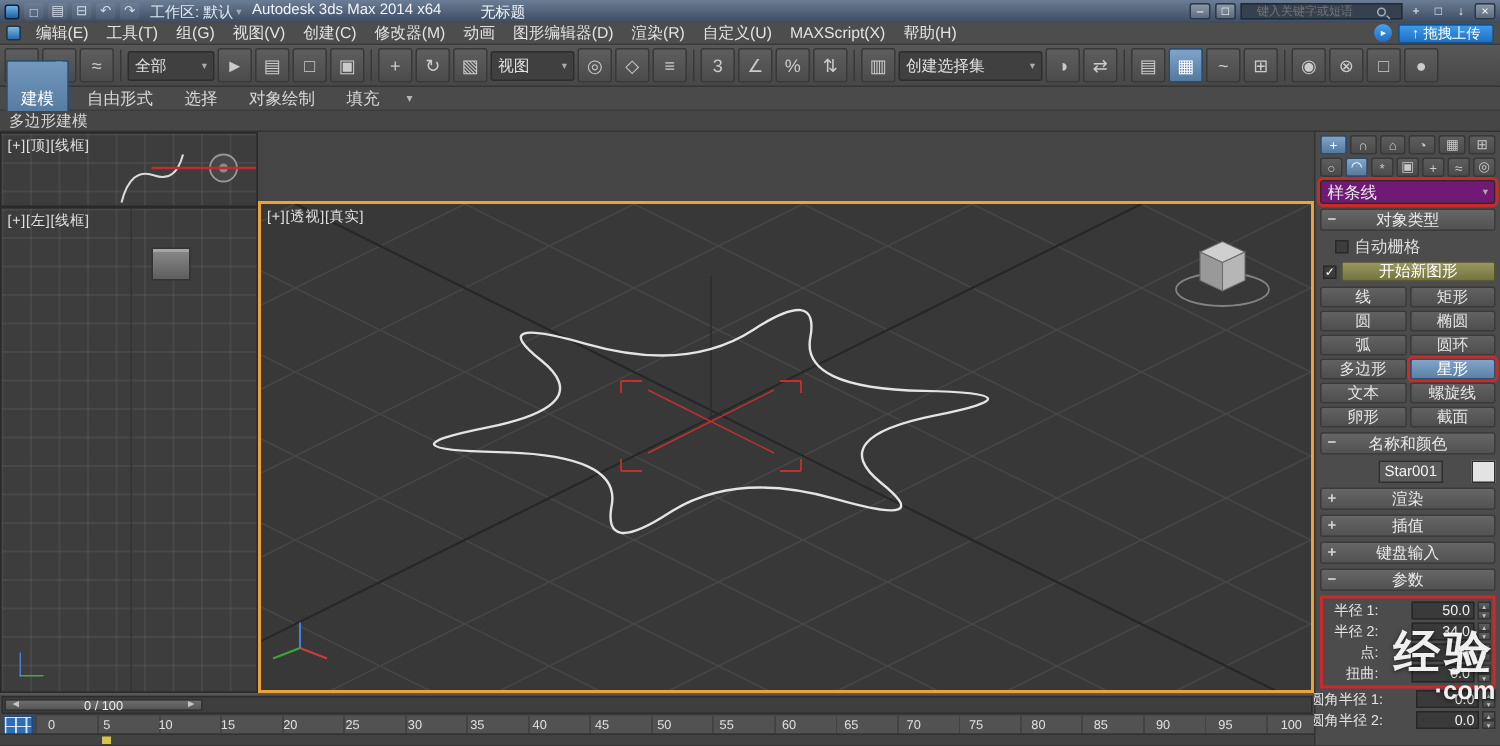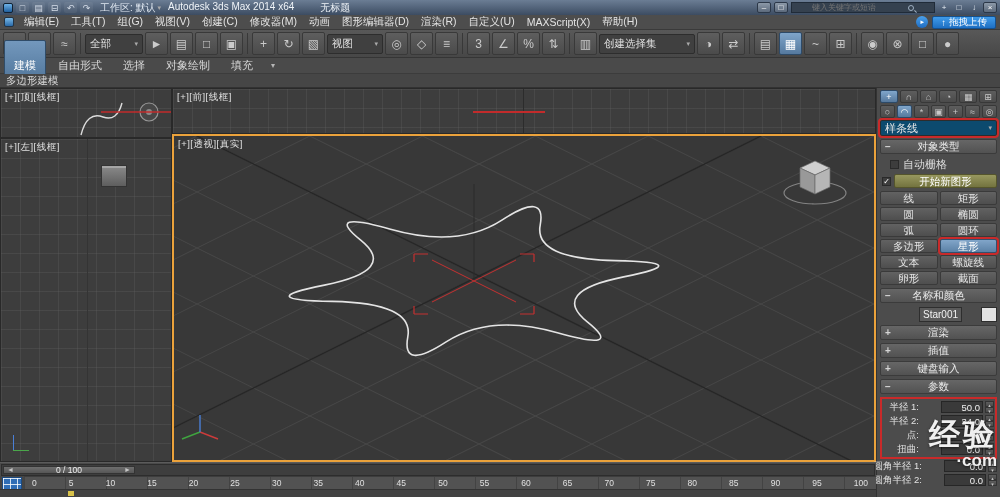--- a/index.html
+++ b/index.html
@@ -6,21 +6,21 @@
   body{background:#1a1a1a;}
   #app{position:relative;width:1000px;height:497px;background:#454545;overflow:hidden;color:#ddd;font-size:11px;-webkit-user-select:none;}
 
   
   .titlebar{position:absolute;left:0;top:0;right:0;height:15px;background:linear-gradient(#6b7d94,#3c4c62);display:flex;align-items:center;color:#e9eef5;font-size:10px;padding:0 3px;gap:3px;}
   .applogo{width:10px;height:10px;background:linear-gradient(#6fb3e8,#1f5f9e);border:1px solid #123;border-radius:2px;}
   .qai{width:13px;height:11px;display:flex;align-items:center;justify-content:center;color:#d5dde8;font-size:9px;background:rgba(255,255,255,.06);border-radius:2px;}
   .ws{display:flex;align-items:center;gap:2px;padding:0 4px;color:#dfe7f0;}
   .tb-title{flex:1;text-align:center;display:flex;gap:26px;color:#f0f4f8;}
   .winbtn{width:14px;height:11px;background:linear-gradient(#8c99a8,#5c6a7c);border:1px solid #2c3848;color:#fff;font-size:8px;display:flex;align-items:center;justify-content:center;border-radius:2px;}
-  .search-box{display:flex;align-items:center;background:#35414f;border:1px solid #202b38;height:11px;padding:0 20px;gap:18px;}
+  .search-box{display:flex;align-items:center;background:#35414f;border:1px solid #202b38;height:11px;padding:0 10px;gap:2px;}
   .search-box input{width:78px;border:0;background:transparent;color:#9fb0c2;font-size:8px;outline:none;}
   .mag{width:6px;height:6px;border:1px solid #9fb0c2;border-radius:50%;position:relative;}
   .mag::after{content:"";position:absolute;left:5px;top:5px;width:3px;height:1px;background:#9fb0c2;transform:rotate(45deg);}
   .ovi{width:12px;height:11px;display:flex;align-items:center;justify-content:center;color:#e8eef5;font-size:8px;}
 
   
   .menubar{position:absolute;left:0;top:15px;right:0;height:15px;background:#4d4d4d;border-bottom:1px solid #3a3a3a;display:flex;align-items:center;font-size:10.5px;color:#e3e3e3;padding-left:2px;}
   .menulogo{width:10px;height:10px;background:linear-gradient(#79b9e8,#2a6aa8);border-radius:2px;margin:0 4px 0 2px;border:1px solid #234;}
   .mi{padding:0 6px;height:15px;display:flex;align-items:center;white-space:nowrap;}
   .menu-right{margin-left:auto;display:flex;align-items:center;gap:4px;padding-right:4px;}
@@ -62,21 +62,21 @@
   .redline{position:absolute;height:2px;background:#c22b2b;}
   .vline{position:absolute;width:1px;background:#2c2c2c;}
   .minicube{position:absolute;width:26px;height:22px;background:linear-gradient(#8a8a8a,#5e5e5e);border:1px solid #333;box-shadow:inset 0 2px 0 #a5a5a5;}
   .lv-ax{position:absolute;}
 
   
   .cmdpanel{position:absolute;right:0;top:88px;width:124px;bottom:0;background:#4c4c4c;border-left:1px solid #333;padding:2px 3px 0 3px;}
   .cp-tabs{display:flex;gap:2px;margin-bottom:2px;}
   .cpt{flex:1;height:13px;display:flex;align-items:center;justify-content:center;font-size:9px;color:#c9c9c9;background:linear-gradient(#5d5d5d,#4b4b4b);border:1px solid #383838;border-radius:2px;}
   .cpt.on{background:linear-gradient(#80a6cb,#56799d);color:#fff;border-color:#2d4a68;}
-  .cp-dd{height:16px;background:#0c4a6e;border:1px solid #2c2c2c;border-radius:2px;display:flex;align-items:center;justify-content:space-between;padding:0 4px;color:#e8e8e8;}
+  .cp-dd{height:16px;background:#701a75;border:1px solid #2c2c2c;border-radius:2px;display:flex;align-items:center;justify-content:space-between;padding:0 4px;color:#e8e8e8;}
   .ann{outline:2px solid #c92a2a;}
   .ro{position:relative;height:15px;margin-top:3px;background:linear-gradient(#666,#525252);border:1px solid #3b3b3b;border-radius:2px;display:flex;align-items:center;justify-content:center;color:#eaeaea;font-size:10.5px;}
   .ro .pm{position:absolute;left:4px;top:1px;font-size:10px;color:#d5d5d5;font-weight:bold;}
   .cbrow{display:flex;align-items:center;gap:4px;height:14px;margin-top:3px;padding-left:10px;}
   .cb{width:9px;height:9px;background:#3d3d3d;border:1px solid #2a2a2a;display:flex;align-items:center;justify-content:center;font-size:8px;color:#fff;flex:none;}
   .snsrow{display:flex;align-items:center;gap:3px;margin-top:3px;padding-left:2px;}
   .cp-btn{height:14px;line-height:13px;text-align:center;background:linear-gradient(#626262,#4e4e4e);border:1px solid #3a3a3a;border-radius:2px;color:#e4e4e4;font-size:10.5px;}
   .cp-btn.pressed{background:linear-gradient(#81a5c9,#5b81a6);border-color:#32506e;color:#fff;}
   .cp-btn.olive{background:linear-gradient(#98985f,#73733f);border-color:#55552c;color:#fff;flex:1;}
   .btn-grid{display:grid;grid-template-columns:1fr 1fr;gap:2px;margin-top:3px;}
@@ -233,25 +233,20 @@
   <div class="vp vp-toplef grid-bg">
     <span class="vp-label">[+][顶][线框]</span>
     <svg width="170" height="48">
       <path d="M80,46 Q86,22 102,28 Q116,33 121,14" fill="none" stroke="#dcdcdc" stroke-width="1.4"></path>
       <circle cx="148" cy="23" r="9" fill="#474747" stroke="#979797" stroke-width="1.2"></circle>
       <circle cx="148" cy="23" r="3" fill="#8a8a8a"></circle>
       <line x1="100" y1="23" x2="170" y2="23" stroke="#c22b2b" stroke-width="1.6"></line>
     </svg>
   </div>
 
-  <div class="vp vp-front grid-bg">
-    <span class="vp-label">[+][前][线框]</span>
-    <div class="vline" style="left:350px;top:0;height:46px;"></div>
-    <div class="redline" style="left:300px;top:22px;width:72px;"></div>
-  </div>
 
   <div class="vp vp-persp">
     <svg class="persp-svg" viewBox="0 0 700 324" preserveAspectRatio="none">
       <g class="gridg" transform="translate(305,140) scale(1.45,0.72) rotate(45)">
           <line x1="-900" y1="-660" x2="900" y2="-660" vector-effect="non-scaling-stroke"></line>
           <line x1="-660" y1="-900" x2="-660" y2="900" vector-effect="non-scaling-stroke"></line>
           <line x1="-900" y1="-605" x2="900" y2="-605" vector-effect="non-scaling-stroke"></line>
           <line x1="-605" y1="-900" x2="-605" y2="900" vector-effect="non-scaling-stroke"></line>
           <line x1="-900" y1="-550" x2="900" y2="-550" vector-effect="non-scaling-stroke"></line>
           <line x1="-550" y1="-900" x2="-550" y2="900" vector-effect="non-scaling-stroke"></line>

